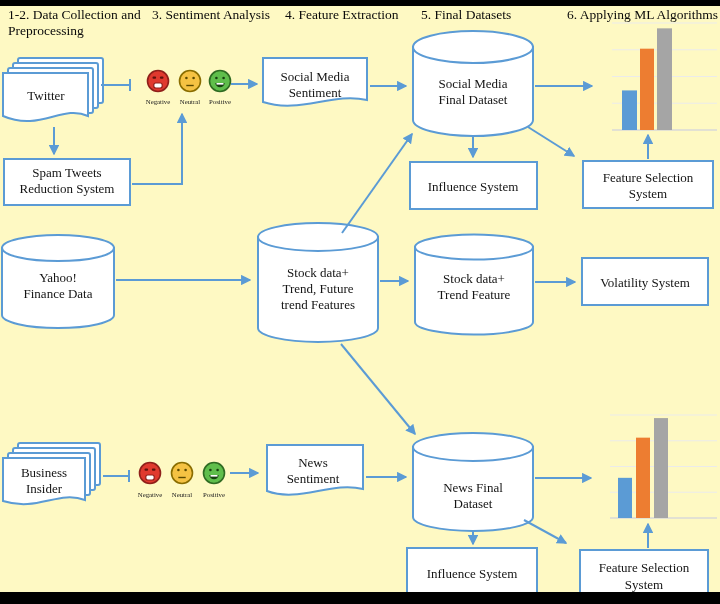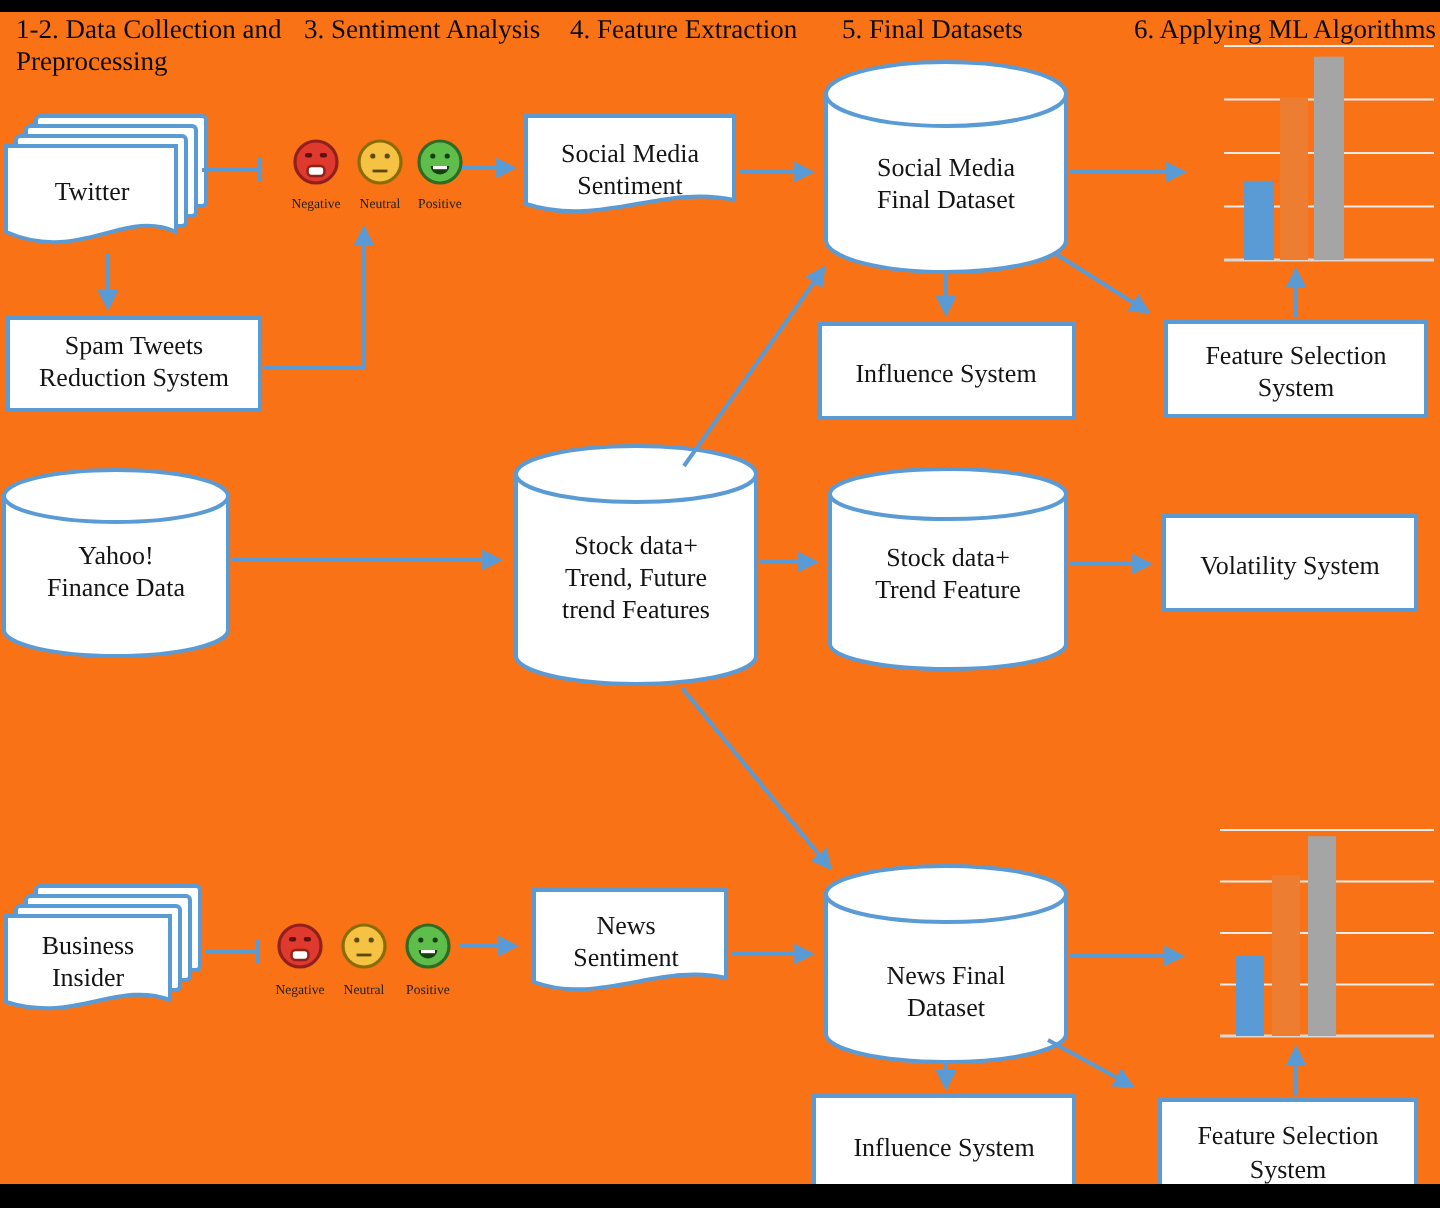--- a/index.html
+++ b/index.html
@@ -1,16 +1,16 @@
 <!DOCTYPE html>
 <html><head>
 <meta charset="utf-8">
 <style>
   html,body{margin:0;padding:0;background:#fff;}
-  #stage{position:relative;width:720px;height:604px;background:#f97316;overflow:hidden;text-align:center;}
+  #stage{position:relative;width:720px;height:604px;background:#fef9c3;overflow:hidden;text-align:center;}
   svg{display:block;}
   .t{font-family:"Liberation Serif",serif;fill:#141414;font-size:13px;}
   .th{font-family:"Liberation Serif",serif;fill:#0a0a0a;font-size:13.5px;}
   .tc{text-anchor:middle;}
   .ts{font-family:"Liberation Serif",serif;fill:#222;font-size:6.8px;text-anchor:middle;}
   .ln{stroke:#5B9BD5;stroke-width:2;fill:none;}
   .sh{fill:#ffffff;stroke:#5B9BD5;stroke-width:2;}
   .gl{stroke:#ebebeb;stroke-width:1;}
   .bl{stroke:#d8d8d8;stroke-width:1.5;}
 </style>

